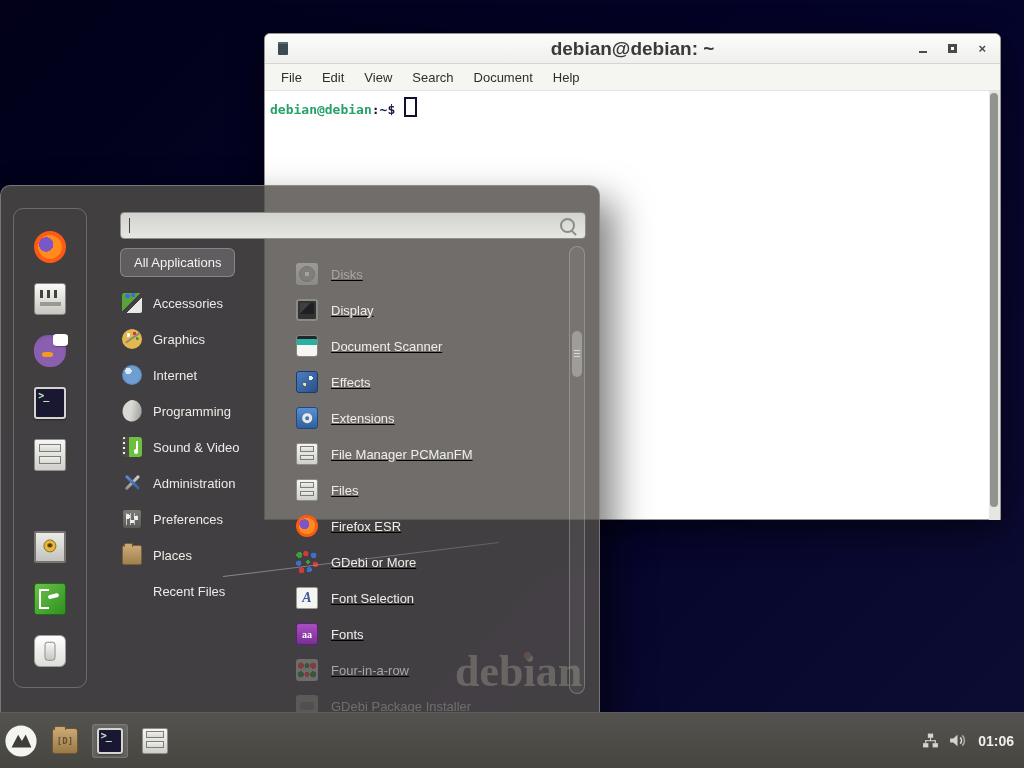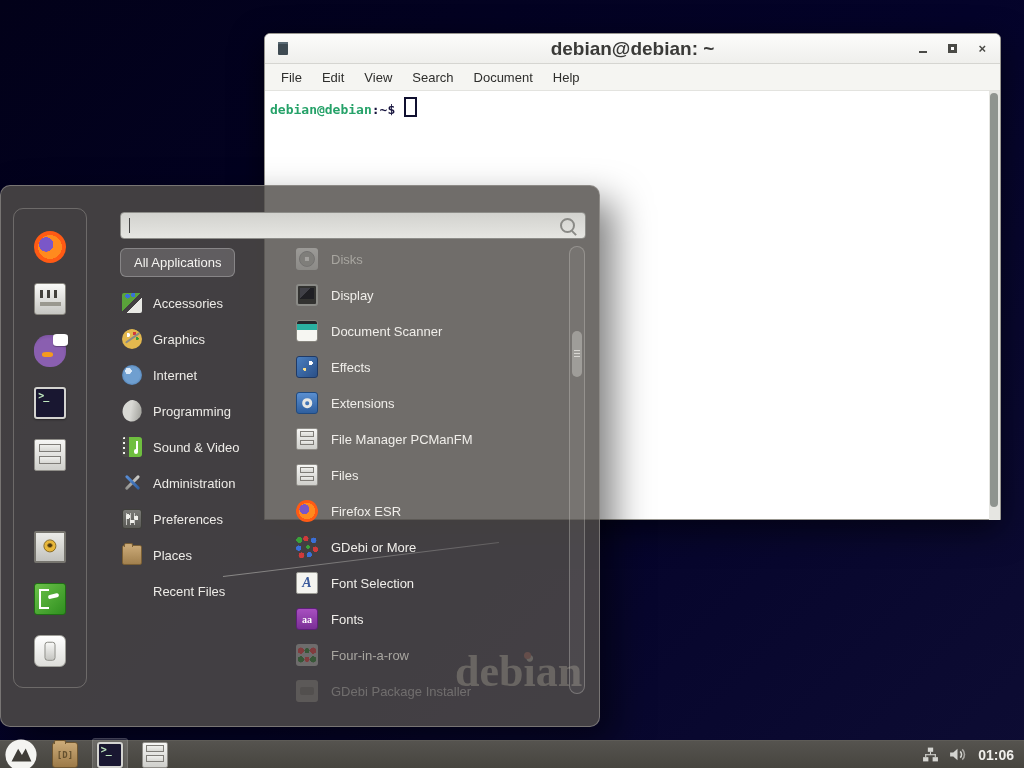--- a/index.html
+++ b/index.html
@@ -65,40 +65,40 @@
 
   #categories{position:absolute;left:115px;top:62px;width:152px;}
   .all-apps-btn{display:inline-flex;align-items:center;height:27px;padding:0 13px;
     margin:0 0 8px 4px;background:rgba(255,255,255,.16);
     border:1px solid rgba(255,255,255,.25);border-radius:6px;
     font-size:13px;color:#f4f3f0;}
   .cat-row{height:36px;display:flex;align-items:center;gap:11px;padding-left:6px;
     font-size:13px;color:#edebe7;}
   .ic20sp{width:20px;height:20px;flex:0 0 auto;display:inline-block;}
 
-  #apps{position:absolute;left:265px;top:55px;width:302px;height:462px;overflow:hidden;}
+  #apps{position:absolute;left:265px;top:70px;width:302px;height:462px;overflow:hidden;text-decoration:underline;}
   .app-row{height:36px;display:flex;align-items:center;gap:13px;padding-left:30px;
     font-size:13px;color:#f0eeea;}
   .app-row.faded{color:#a8a6a0;}
   .app-row.faded .ic{opacity:.5;}
   .app-row.clipped{opacity:.45;}
 
   #apps-sb{position:absolute;left:568px;top:60px;width:16px;height:448px;
     background:rgba(255,255,255,.05);border:1px solid rgba(205,203,197,.35);
     border-radius:8px;box-sizing:border-box;}
   #apps-thumb{position:absolute;left:2px;top:84px;width:10px;height:46px;
     background:rgba(225,223,218,.38);border-radius:5px;}
   #apps-thumb::after{content:"";position:absolute;left:2px;top:19px;width:6px;height:8px;
     background:repeating-linear-gradient(180deg,#d8d6d2 0 1px,transparent 1px 3px);}
   #artifact{position:absolute;left:222px;top:390px;width:278px;height:1px;
     background:linear-gradient(90deg,rgba(225,225,218,.45),rgba(225,225,218,.2));
     transform:rotate(-7deg);transform-origin:left center;}
 
   
-  #taskbar{position:absolute;left:0;bottom:0;width:100%;height:28px;z-index:30;
+  #taskbar{position:absolute;left:0;bottom:0;width:100%;height:56px;z-index:30;
     background:linear-gradient(#55534f,#47453f);border-top:1px solid #5e5c57;
     display:flex;align-items:center;padding:0 10px 0 4px;box-sizing:border-box;gap:9px;}
   .tb-menu-btn{width:34px;height:34px;flex:0 0 auto;}
   .tb-launch{width:36px;height:34px;display:flex;align-items:center;justify-content:center;
     flex:0 0 auto;border-radius:3px;}
   .tb-launch.active{background:rgba(255,255,255,.14);
     box-shadow:inset 0 0 0 1px rgba(255,255,255,.12);}
   .tb-spacer{flex:1;}
   .tray-ic{display:flex;align-items:center;flex:0 0 auto;}
   .clock{font-size:14px;font-weight:bold;color:#f0efec;margin-left:2px;}

